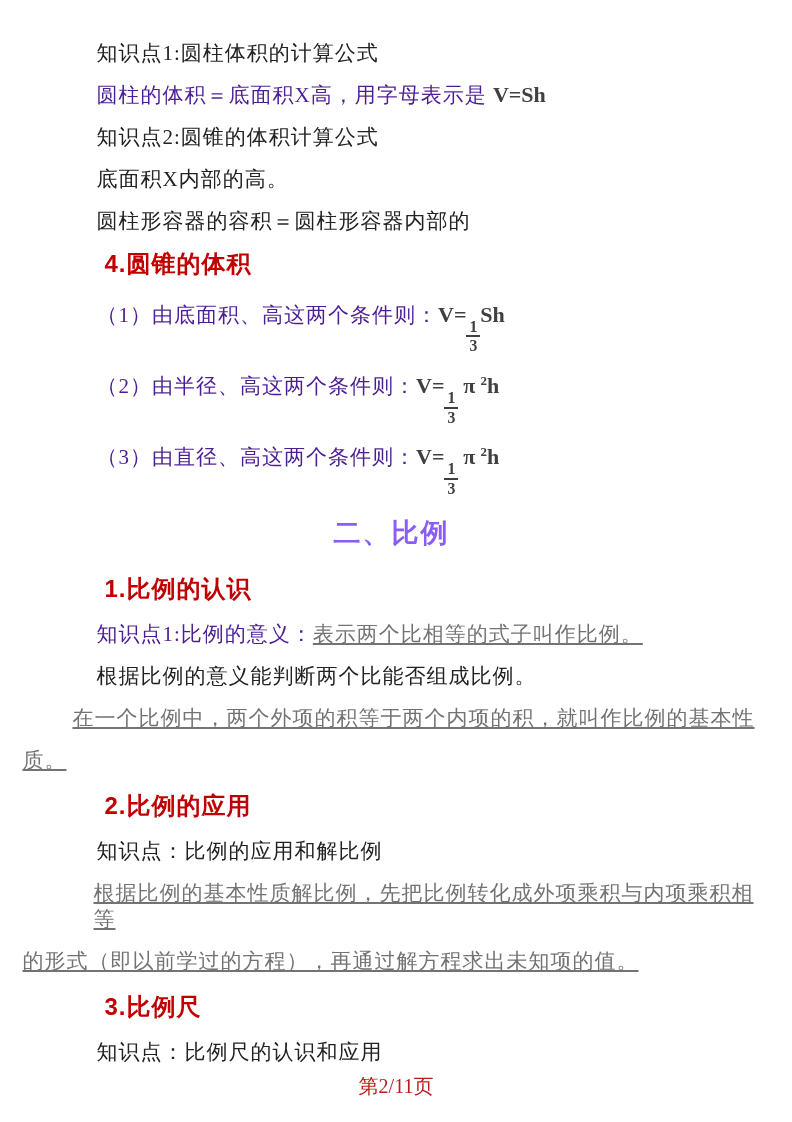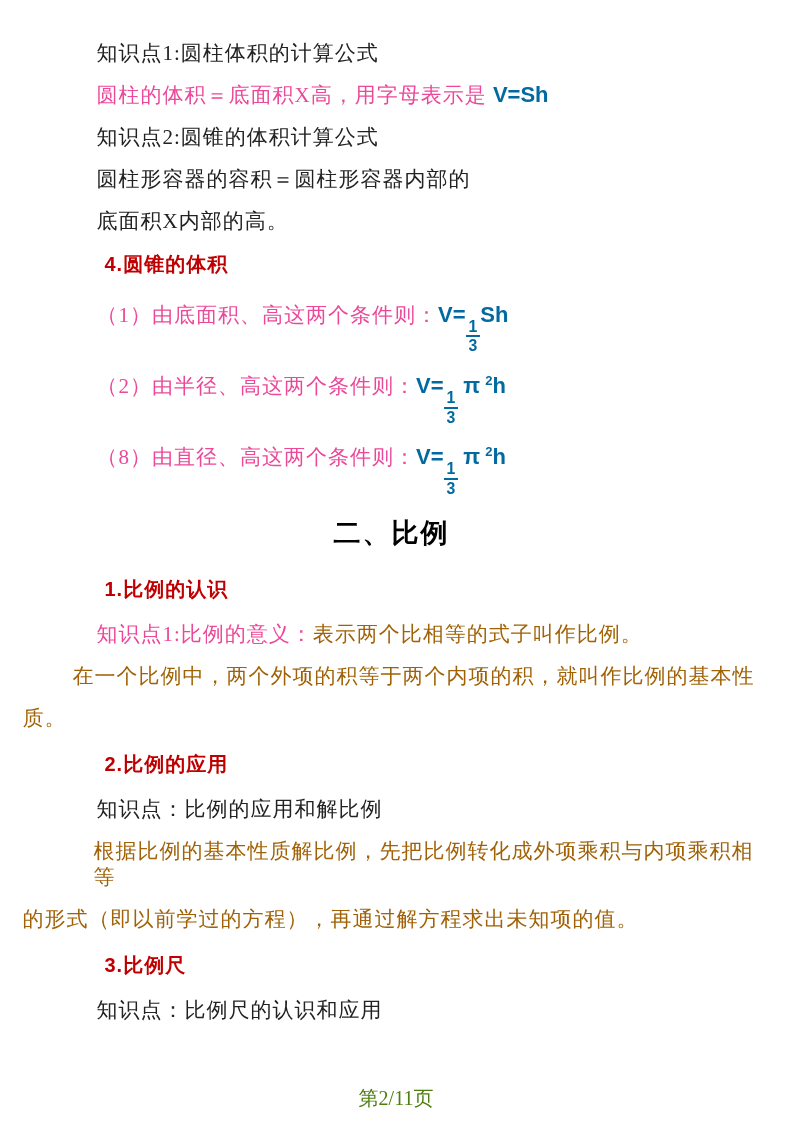--- a/index.html
+++ b/index.html
@@ -20,53 +20,53 @@
     font-size:21px;
     line-height:26px;
     letter-spacing:1px;
     color:#222222;
   }
   .indent      { padding-left:74px; }   
   .indent-red1 { padding-left:50px; }   
   .indent-red2 { padding-left:71px; }   
   .no-indent   { padding-left:0; }
 
-  .red   { color:#a16207; }
-  .black { color:#ec4899; }
+  .red   { color:#737373;text-decoration:underline; }
+  .black { color:#4c1d95; }
 
   
   .sub-heading {
     margin:0 0 18px 0;
     padding-left:82px;
     font-family:"Liberation Sans", sans-serif;
     font-weight:bold;
-    font-size:20px;
+    font-size:24px;
     line-height:28px;
     color:#c00000;
     letter-spacing:1px;
   }
   .mt-cone { margin-top:6px; }
   .mt-sub  { margin-top:19px; }
 
   
   .main-title {
     margin:20px 0 26px 0;
     text-align:center;
     font-family:"Liberation Sans", sans-serif;
     font-weight:bold;
     font-size:27px;
     line-height:32px;
-    color:#000000;
+    color:#8b5cf6;
     letter-spacing:2px;
   }
 
   
   .formula {
-    color:#0369a1;
-    font-family:Liberation Sans, sans-serif;
+    color:#404040;
+    font-family:Liberation Serif, serif;
     font-weight:bold;
     font-size:22px;
     letter-spacing:0;
     white-space:nowrap;
   }
   .frac {
     display:inline-flex;
     flex-direction:column;
     align-items:center;
     vertical-align:-0.62em;
@@ -82,69 +82,70 @@
   .p-case {
     margin:0 0 12px 0;
     font-size:21px;
     line-height:38px;
     letter-spacing:1px;
   }
 
   .footer {
     position:absolute;
     left:0; right:0;
-    bottom:10px;
+    bottom:22px;
     text-align:center;
     font-family:"Liberation Serif", serif;
     font-size:20px;
-    color:#4d7c0f;
+    color:#b91c1c;
   }
 </style>
 </head>
 <body>
 
 <div class="page">
 
   <div>
     <p class="p-body indent">知识点1:圆柱体积的计算公式</p>
 
     <p class="p-body indent"><span class="black">圆柱的体积＝底面积X高，用字母表示是 </span><span class="formula">V=Sh</span></p>
 
     <p class="p-body indent">知识点2:圆锥的体积计算公式</p>
+    <p class="p-body indent">底面积X内部的高。</p>
     <p class="p-body indent">圆柱形容器的容积＝圆柱形容器内部的</p>
-    <p class="p-body indent">底面积X内部的高。</p>
   </div>
 
   <div>
     <h3 class="sub-heading mt-cone">4.圆锥的体积</h3>
 
 
     <p class="p-case indent"><span class="black">（1）由底面积、高这两个条件则：</span><span class="formula"><span>V=</span><span class="frac">
             <span class="num">1</span>
             <span class="den">3</span>
           </span><span>Sh</span></span></p>
 
     <p class="p-case indent"><span class="black">（2）由半径、高这两个条件则：</span><span class="formula"><span>V=</span><span class="frac">
             <span class="num">1</span>
             <span class="den">3</span>
           </span><span class="mid">π</span><sup>2</sup><span>h</span></span></p>
 
-    <p class="p-case indent"><span class="black">（8）由直径、高这两个条件则：</span><span class="formula"><span>V=</span><span class="frac">
+    <p class="p-case indent"><span class="black">（3）由直径、高这两个条件则：</span><span class="formula"><span>V=</span><span class="frac">
             <span class="num">1</span>
             <span class="den">3</span>
           </span><span class="mid">π</span><sup>2</sup><span>h</span></span></p>
   </div>
 
   <div>
     <h2 class="main-title">二、比例</h2>
 
     <h3 class="sub-heading">1.比例的认识</h3>
 
     <p class="p-body indent"><span class="black">知识点1:比例的意义：</span><span class="red">表示两个比相等的式子叫作比例。</span></p>
 
+    <p class="p-body indent">根据比例的意义能判断两个比能否组成比例。</p>
 
     <p class="p-body indent-red1 red">在一个比例中，两个外项的积等于两个内项的积，就叫作比例的基本性</p>
     <p class="p-body no-indent red">质。</p>
 
     <h3 class="sub-heading mt-sub">2.比例的应用</h3>
 
     <p class="p-body indent">知识点：比例的应用和解比例</p>
 
     <p class="p-body indent-red2 red">根据比例的基本性质解比例，先把比例转化成外项乘积与内项乘积相等</p>
     <p class="p-body no-indent red">的形式（即以前学过的方程），再通过解方程求出未知项的值。</p>

